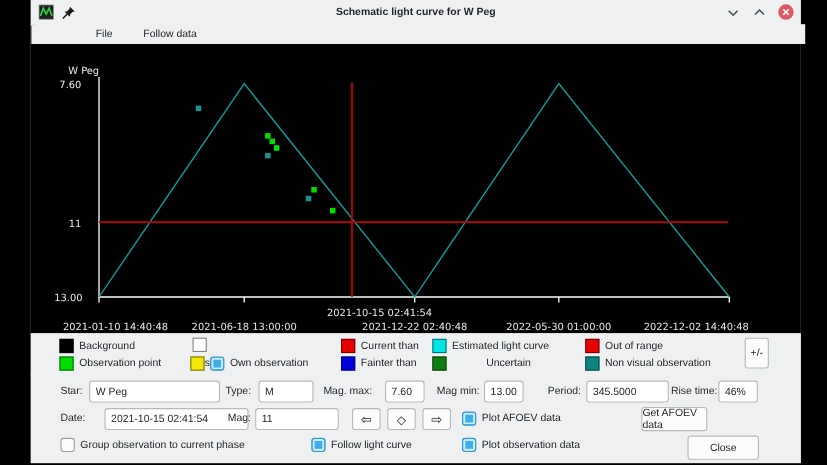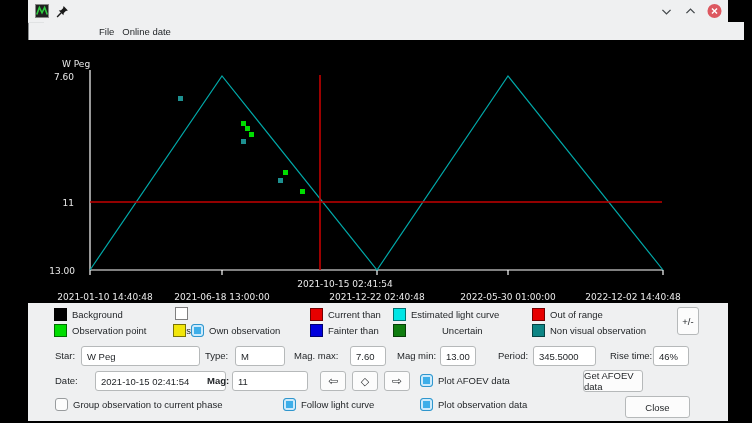--- a/index.html
+++ b/index.html
@@ -8,22 +8,22 @@
   .window{position:absolute;left:28px;top:0;width:700px;height:421px;background:#eff0f1;
     box-shadow:0 0 0 1px #8a8d8f inset;}
   
   .titlebar{position:absolute;left:0;top:0;width:700px;height:22px;background:#eff0f1;
     border-bottom:1px solid #e0e2e3;display:flex;align-items:center;}
   .titlebar .ticon{width:15px;height:15px;margin-left:6px;display:flex;align-items:center;justify-content:center;}
   .title-text{position:absolute;left:0;right:0;text-align:center;font-size:9.5px;font-weight:600;color:#232629;}
   .win-controls{position:absolute;right:6px;top:0;height:22px;display:flex;align-items:center;gap:9px;}
   .wc{width:15px;height:15px;display:flex;align-items:center;justify-content:center;cursor:pointer;}
   
-  .menubar{position:absolute;left:16px;top:22px;width:700px;height:18px;background:#eff0f1;
-    display:flex;align-items:center;gap:8px;padding-left:55px;box-sizing:border-box;}
+  .menubar{position:absolute;left:4px;top:22px;width:700px;height:18px;background:#eff0f1;
+    display:flex;align-items:center;gap:28px;padding-left:55px;box-sizing:border-box;}
   .menu-item{font-size:9.5px;color:#232629;cursor:pointer;}
   
   .plot{position:absolute;left:0;top:40px;width:700px;height:263px;background:#000;}
   svg text{fill:#e8e8e8;font-size:9px;font-family:"DejaVu Sans","Liberation Sans",sans-serif;}
   
   .legend{position:absolute;left:0;top:303px;width:700px;height:37px;background:#eff0f1;
     border-bottom:1px solid #d5d7d8;}
   .legend-item{position:absolute;height:14px;display:flex;align-items:center;gap:5px;}
   .swatch{width:13px;height:13px;box-sizing:border-box;border:1px solid rgba(0,0,0,.5);flex:0 0 auto;}
   .legend-label{font-size:9.5px;color:#232629;white-space:nowrap;}
@@ -54,20 +54,21 @@
           <rect x="0.5" y="0.5" width="15" height="15" fill="#202020" stroke="#8a8a8a"></rect>
           <polyline points="2,12 5,4 8,10 11,4 14,12" stroke="#2ecc40" fill="none" stroke-width="1.8"></polyline>
         </svg>
       </span>
       <span class="ticon">
         <svg width="13" height="13" viewBox="0 0 14 14">
           <path d="M8.2 1.2 L12.8 5.8 L10.6 6.4 L8.4 8.6 L8 11 L3 6 L5.4 5.6 L7.6 3.4 Z" fill="#1a1a1a"></path>
           <line x1="1.2" y1="12.8" x2="5.6" y2="8.4" stroke="#1a1a1a" stroke-width="1.5"></line>
         </svg>
       </span>
+      <span class="title-text">Schematic light curve for W Peg</span>
       <span class="win-controls">
         <span class="wc">
           <svg width="13" height="13" viewBox="0 0 16 16">
               <polyline points="3,6 8,11 13,6" fill="none" stroke="#43484b" stroke-width="1.6"></polyline>
             </svg>
         </span>
         <span class="wc">
           <svg width="13" height="13" viewBox="0 0 16 16">
               <polyline points="3,10 8,5 13,10" fill="none" stroke="#43484b" stroke-width="1.6"></polyline>
             </svg>
@@ -76,21 +77,21 @@
           <svg width="16" height="16" viewBox="0 0 16 16">
             <circle cx="8" cy="8" r="7.5" fill="#dd5860"></circle>
             <path d="M5.3 5.3 L10.7 10.7 M10.7 5.3 L5.3 10.7" stroke="#fff" stroke-width="1.5"></path>
           </svg>
         </span>
       </span>
     </div>
 
     <div class="menubar">
       <span class="menu-item">File</span>
-      <span class="menu-item">Online date</span>
+      <span class="menu-item">Follow data</span>
     </div>
 
     <div class="plot">
       <svg id="lcsvg" width="700" height="263" viewBox="0 0 700 263">
         <line x1="62" y1="30" x2="62" y2="230" stroke="#ffffff" stroke-width="1.2"></line>
         <line x1="62" y1="230" x2="635" y2="230" stroke="#ffffff" stroke-width="1.2"></line>
         <text x="34" y="27">W Peg</text>
         <text x="46" y="40" text-anchor="end">7.60</text>
         <text x="46" y="166" text-anchor="end">11</text>
         <text x="47" y="234" text-anchor="end">13.00</text>
@@ -168,27 +169,27 @@
 
       <span class="flabel" style="left:27px;top:6px;">Star:</span>
       <input class="field abs" style="left: 53px; top: 6px; width: 119px;" value="W Peg">
       <span class="flabel" style="left:177px;top:6px;">Type:</span>
       <input class="field abs" style="left: 207px; top: 6px; width: 50px;" value="M">
       <span class="flabel" style="left:266px;top:6px;">Mag. max:</span>
       <input class="field abs" style="left: 322px; top: 6px; width: 36px;" value="7.60">
       <span class="flabel" style="left:369px;top:6px;">Mag min:</span>
       <input class="field abs" style="left: 412px; top: 6px; width: 36px;" value="13.00">
       <span class="flabel" style="left:470px;top:6px;">Period:</span>
-      <input class="field abs" style="left: 505px; top: 6px; width: 63px;" value="345.5000">
+      <input class="field abs" style="left: 505px; top: 6px; width: 75px;" value="345.5000">
       <span class="flabel" style="left:582px;top:6px;">Rise time:</span>
       <input class="field abs" style="left: 625px; top: 6px; width: 36px;" value="46%">
 
       <span class="flabel" style="left:27px;top:31px;">Date:</span>
       <input class="field abs" style="left: 67px; top: 31px; width: 131px;" value="2021-10-15 02:41:54">
-      <span class="flabel" style="left:179px;top:31px;font-weight:bold;">Mag:</span>
+      <span class="flabel" style="left:179px;top:31px;">Mag:</span>
       <input class="field abs" style="left: 204px; top: 31px; width: 76px;" value="11">
       <div class="btn abs" style="left:292px;top:31px;width:26px;height:20px;font-size:12px;">⇦</div>
       <div class="btn abs" style="left:324px;top:31px;width:26px;height:20px;font-size:11px;">◇</div>
       <div class="btn abs" style="left:356px;top:31px;width:26px;height:20px;font-size:12px;">⇨</div>
       <span class="cb abs checked" style="left:392px;top:34px;"></span>
       <span class="cblabel" style="left:410px;top:34px;">Plot AFOEV data</span>
       <div class="btn abs" style="left:555px;top:30px;width:60px;height:22px;">Get AFOEV data</div>
 
       <span class="cb abs" style="left:27px;top:58px;"></span>
       <span class="cblabel" style="left:45px;top:58px;">Group observation to current phase</span>

